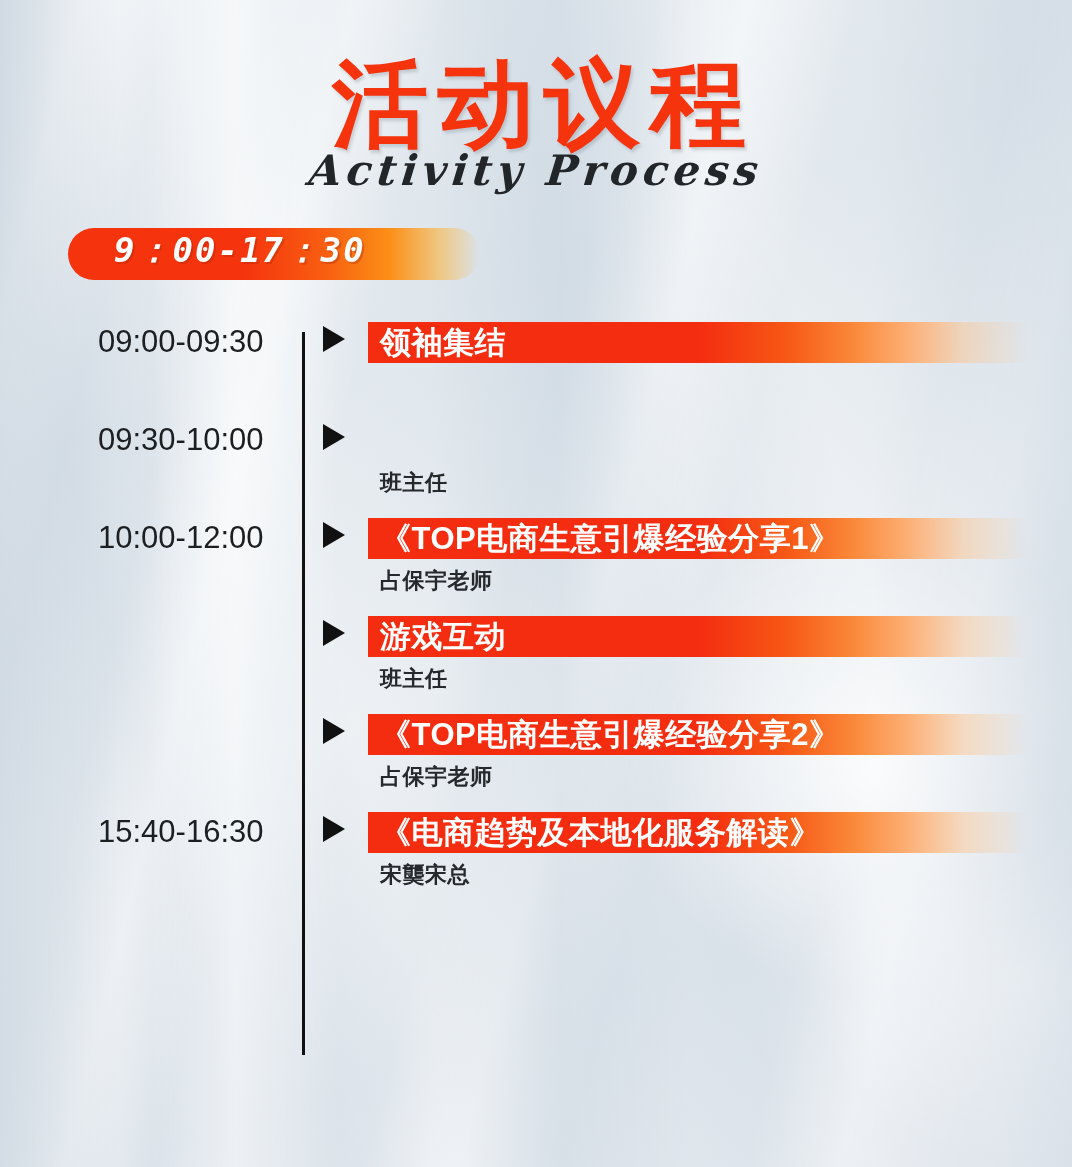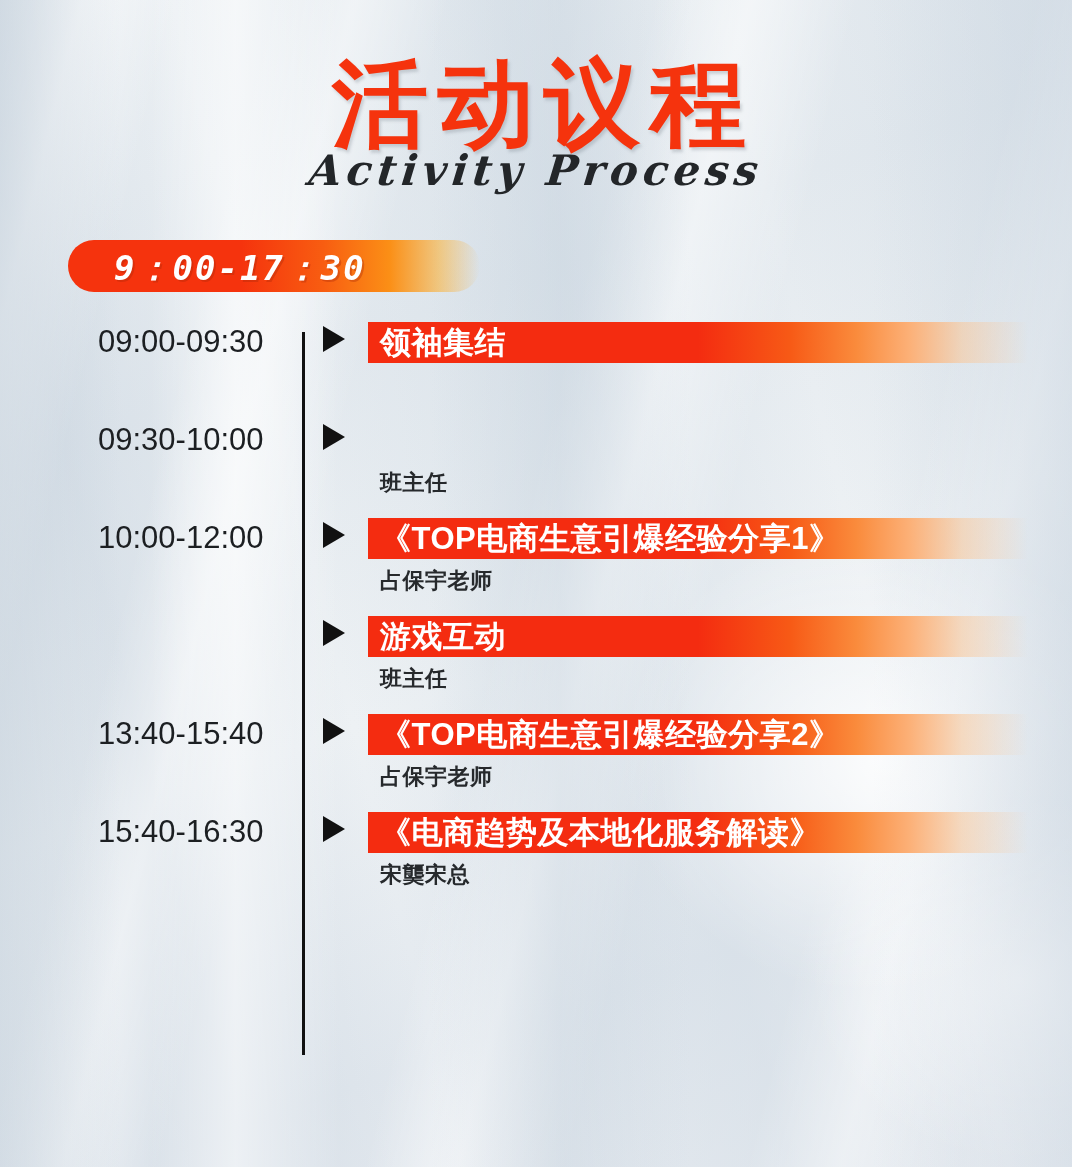--- a/index.html
+++ b/index.html
@@ -94,34 +94,34 @@
     font-weight: 700;
     letter-spacing: 5px;
     color: #232629;
     line-height: 1;
     transform: skewX(-6deg);
   }
 
   
   .time-badge {
     position: absolute;
-    top: 240px;
+    top: 228px;
     left: 68px;
     width: 412px;
     height: 52px;
     border-radius: 26px;
     background: linear-gradient(90deg,
       #f5330d 0%,
       #f5330d 42%,
       #f85d11 62%,
       #fb8f16 78%,
       rgba(253,173,40,0.55) 90%,
       rgba(253,190,70,0.0) 100%);
     display: flex;
-    align-items: flex-end;
+    align-items: flex-start;
     overflow: hidden;
   }
   .time-badge-text {
     font-family: "DejaVu Sans Mono", "Liberation Mono", monospace;
     font-size: 34px;
     font-weight: 700;
     color: #ffffff;
     letter-spacing: 2px;
     padding-left: 46px;
     font-style: italic;
@@ -251,21 +251,20 @@
           <div class="row-speaker">占保宇老师</div>
         </div>
         <div class="row">
           <div class="row-marker"></div>
           <div class="row-bar">
             <span class="row-title">游戏互动</span>
           </div>
           <div class="row-speaker">班主任</div>
         </div>
         <div class="row">
-          <div class="row-time">13:40-15:40</div>
           <div class="row-marker"></div>
           <div class="row-bar">
             <span class="row-title">《TOP电商生意引爆经验分享2》</span>
           </div>
           <div class="row-speaker">占保宇老师</div>
         </div>
         <div class="row">
           <div class="row-time">15:40-16:30</div>
           <div class="row-marker"></div>
           <div class="row-bar">

